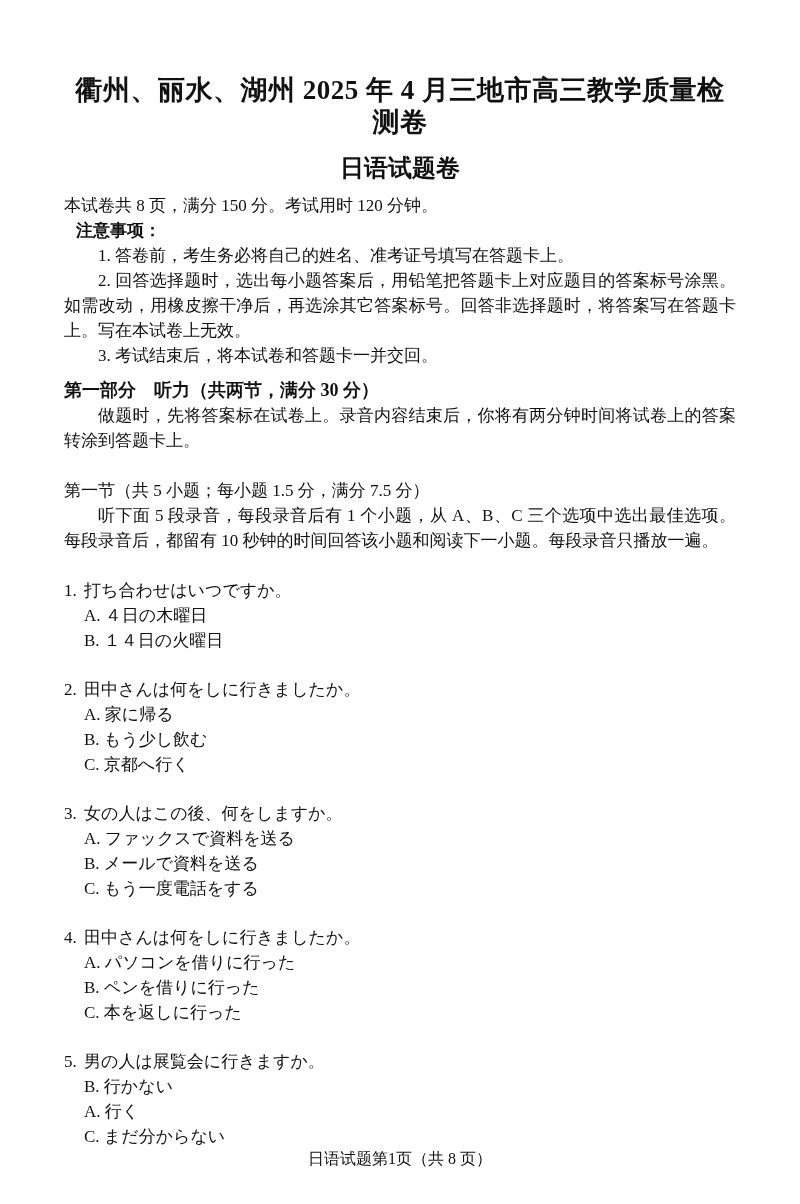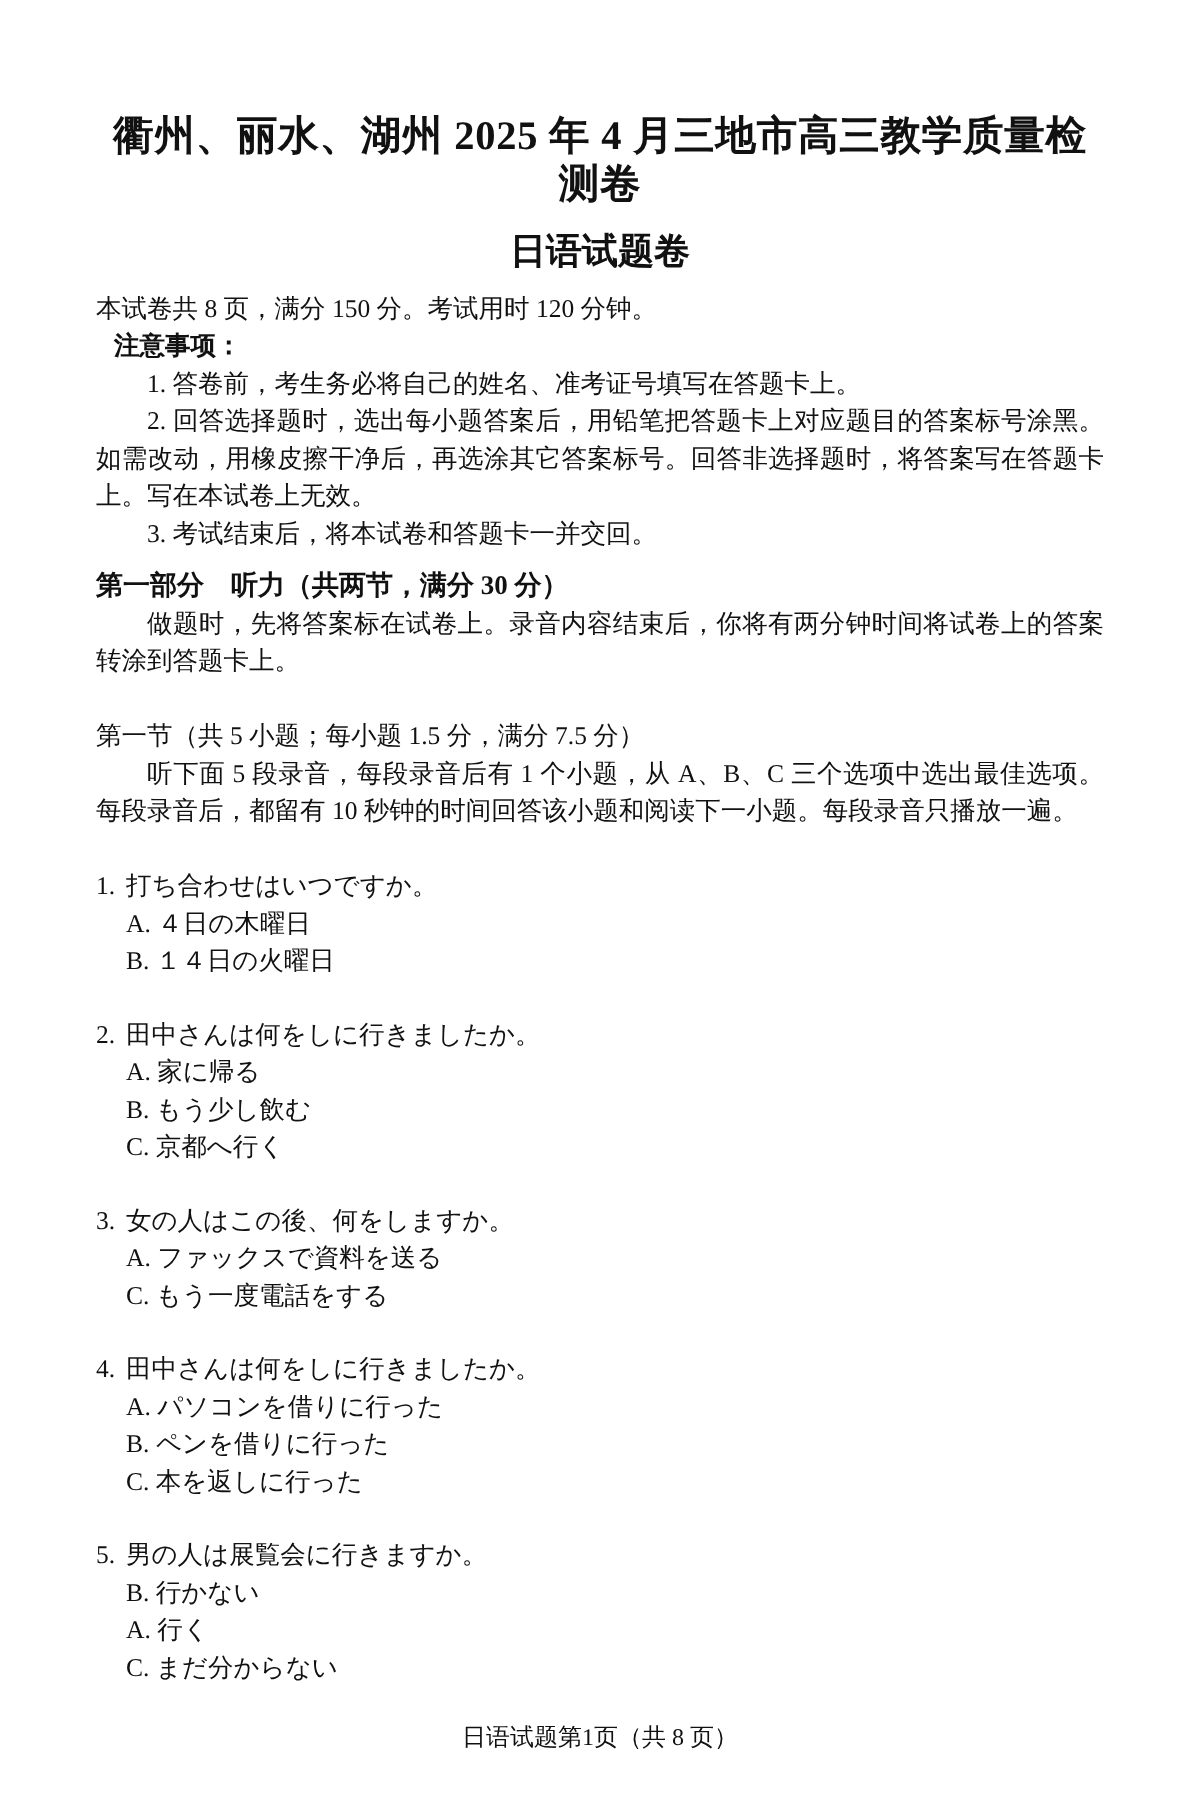--- a/index.html
+++ b/index.html
@@ -126,20 +126,21 @@
       <div class="q-opt">B. もう少し飲む</div>
       <div class="q-opt">C. 京都へ行く</div>
     </div>
 
     <div class="q-block">
       <div class="q-line">
         <span class="q-num">3.</span>
         <span class="q-text">女の人はこの後、何をしますか。</span>
       </div>
       <div class="q-opt">A. ファックスで資料を送る</div>
+      <div class="q-opt">B. メールで資料を送る</div>
       <div class="q-opt">C. もう一度電話をする</div>
     </div>
 
     <div class="q-block">
       <div class="q-line">
         <span class="q-num">4.</span>
         <span class="q-text">田中さんは何をしに行きましたか。</span>
       </div>
       <div class="q-opt">A. パソコンを借りに行った</div>
       <div class="q-opt">B. ペンを借りに行った</div>

